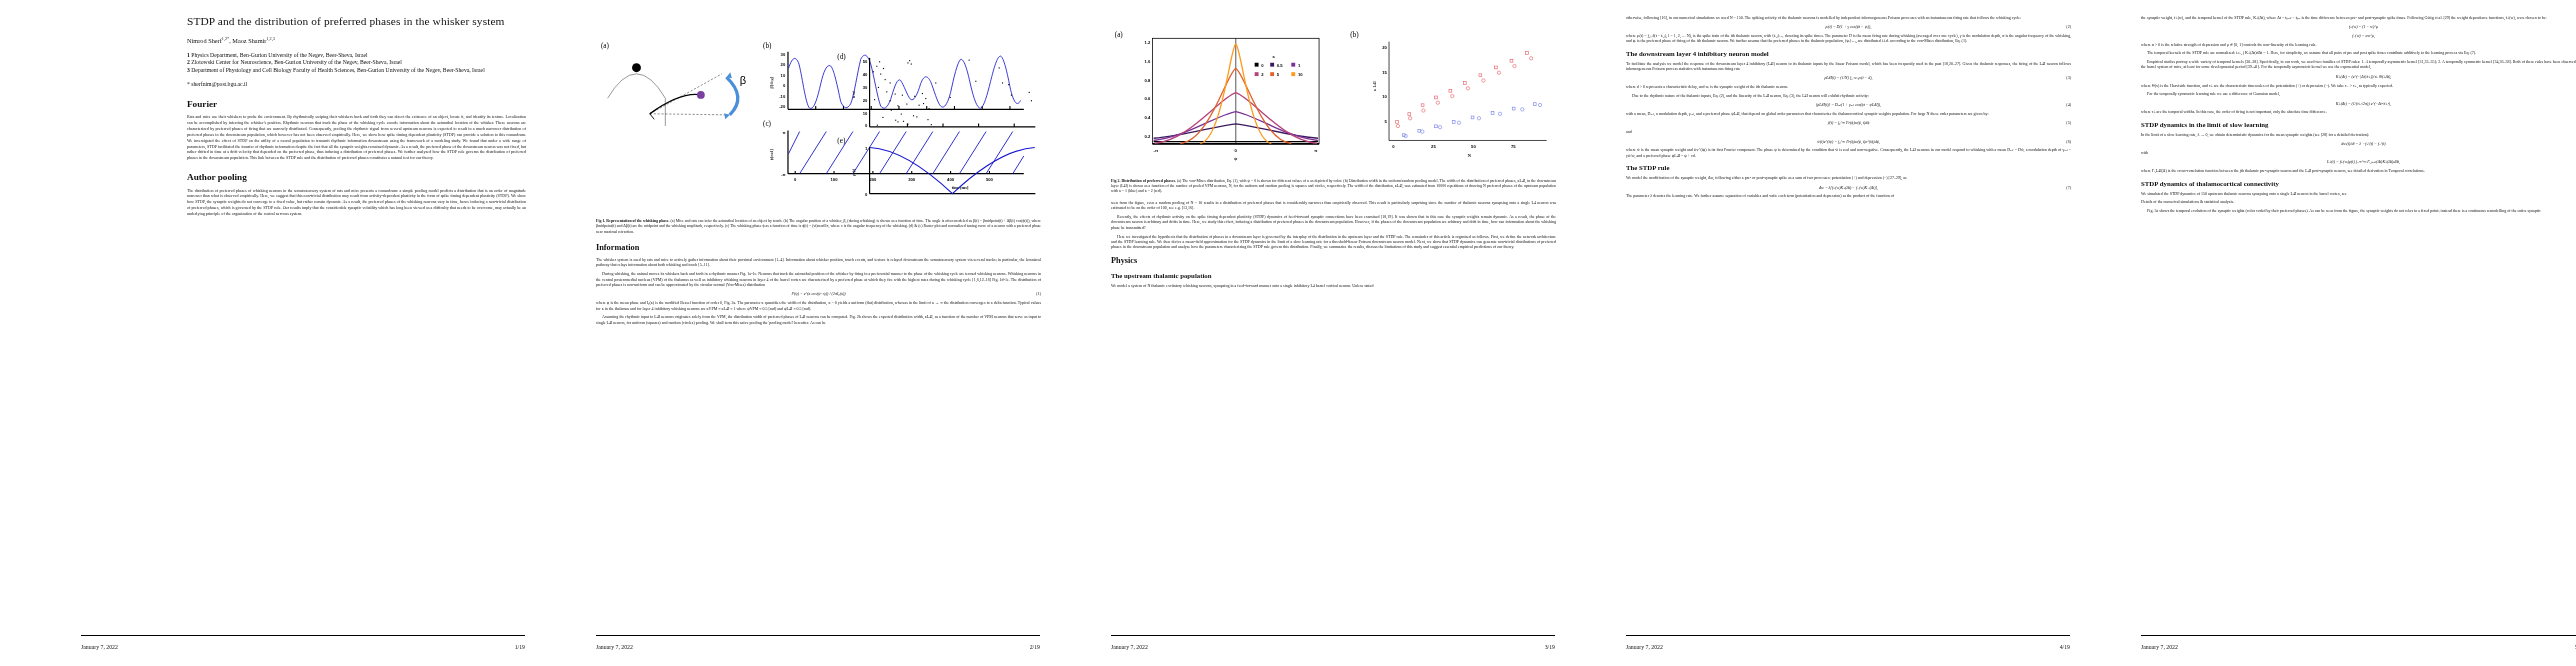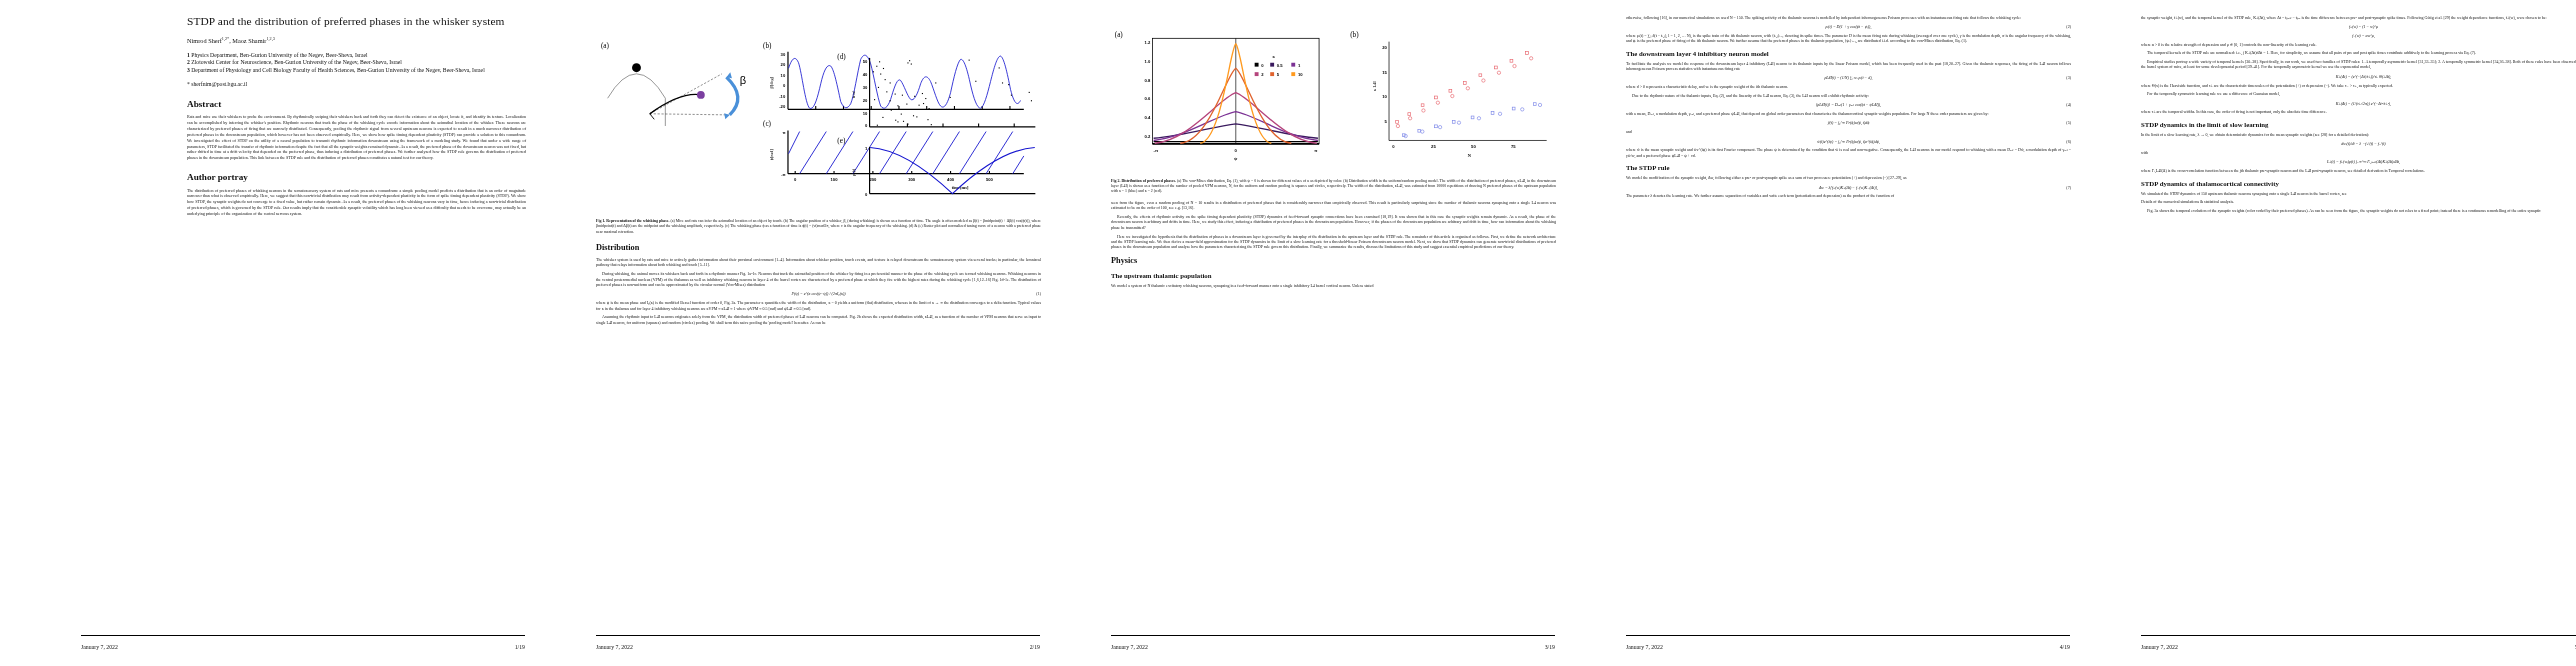--- a/index.html
+++ b/index.html
@@ -139,24 +139,24 @@
         <div class="authors">
           <span>Nimrod Sherf</span><sup>1,2*</sup><span>, Maoz Shamir</span><sup>1,2,3</sup>
         </div>
         <div class="affil">
           <div><b>1</b><span> Physics Department, Ben-Gurion University of the Negev, Beer-Sheva, Israel</span></div>
           <div><b>2</b><span> Zlotowski Center for Neuroscience, Ben-Gurion University of the Negev, Beer-Sheva, Israel</span></div>
           <div><b>3</b><span> Department of Physiology and Cell Biology Faculty of Health Sciences, Ben-Gurion University of the Negev, Beer-Sheva, Israel</span></div>
         </div>
         <div class="email">* sherfnim@post.bgu.ac.il</div>
 
-        <h2 class="sec">Abstract</h2>
+        <h2 class="sec">Fourier</h2>
         <p class="body" style="font-size:4.1px;line-height:1.42;">Rats and mice use their whiskers to probe the environment. By rhythmically swiping their whiskers back and forth they can detect the existence of an object, locate it, and identify its texture. Localization can be accomplished by inferring the whisker's position. Rhythmic neurons that track the phase of the whisking cycle encode information about the azimuthal location of the whisker. These neurons are characterized by preferred phases of firing that are narrowly distributed. Consequently, pooling the rhythmic signal from several upstream neurons is expected to result in a much narrower distribution of preferred phases in the downstream population, which however has not been observed empirically. Here, we show how spike timing dependent plasticity (STDP) can provide a solution to this conundrum. We investigated the effect of STDP on the utility of a neural population to transmit rhythmic information downstream using the framework of a modeling study. We found that under a wide range of parameters, STDP facilitated the transfer of rhythmic information despite the fact that all the synaptic weights remained dynamic. As a result, the preferred phase of the downstream neuron was not fixed, but rather drifted in time at a drift velocity that depended on the preferred phase, thus inducing a distribution of preferred phases. We further analyzed how the STDP rule governs the distribution of preferred phases in the downstream population. This link between the STDP rule and the distribution of preferred phases constitutes a natural test for our theory.</p>
 
-        <h2 class="sec" style="margin-top:11px;">Author portray</h2>
+        <h2 class="sec" style="margin-top:11px;">Author pooling</h2>
         <p class="body" style="font-size:4.1px;line-height:1.42;">The distribution of preferred phases of whisking neurons in the somatosensory system of rats and mice presents a conundrum: a simple pooling model predicts a distribution that is an order of magnitude narrower than what is observed empirically. Here, we suggest that this non-trivial distribution may result from activity-dependent plasticity in the form of spike timing dependent plasticity (STDP). We show how STDP, the synaptic weights do not converge to a fixed value, but rather remain dynamic. As a result, the preferred phases of the whisking neurons vary in time, hence inducing a non-trivial distribution of preferred phases, which is governed by the STDP rule. Our results imply that the considerable synaptic volatility which has long been viewed as a difficulty that needs to be overcome, may actually be an underlying principle of the organization of the central nervous system.</p>
       </div>
     </div>
     <div class="footer-rule"></div>
     <div class="footer">
       <span>January 7, 2022</span>
       <span>1/19</span>
     </div>
   </div>
 
@@ -323,21 +323,21 @@
           <text class="axlabel" x="36" y="258" transform="rotate(-90 36 258)" text-anchor="middle">ρ(ϕ)</text>
           <line x1="62" y1="212" x2="62" y2="296" stroke="#000" stroke-width="2.2"></line>
           <line x1="62" y1="296" x2="360" y2="296" stroke="#000" stroke-width="2.2"></line>
           <path d="M63 213 C110 216 160 248 211 296 C262 248 312 216 359 213" fill="none" stroke="#1515cf" stroke-width="2"></path>
         </g>
       </svg>
 
       <div style="height:4.4px;"></div>
       <p class="caption"><b>Fig 1. Representation of the whisking phase.</b><span> (a) Mice and rats can infer the azimuthal location of an object by touch. (b) The angular position of a whisker, β, (during whisking) is shown as a function of time. The angle is often modeled as β(t) = βmidpoint(t) + Δβ(t) cos(ϕ(t)), where βmidpoint(t) and Δβ(t) are the midpoint and the whisking amplitude, respectively. (c) The whisking phase ϕ as a function of time is ϕ(t) = (νt)mod2π, where ν is the angular frequency of the whisking. (d) &amp; (e) Raster plot and normalized tuning curve of a neuron with a preferred phase near maximal retraction.</span></p>
 
-      <h2 class="sec" style="font-size:8.3px;margin-top:7.8px;">Distribution</h2>
+      <h2 class="sec" style="font-size:8.3px;margin-top:7.8px;">Information</h2>
       <p class="body">The whisker system is used by rats and mice to actively gather information about their proximal environment [1–4]. Information about whisker position, touch events, and texture is relayed downstream the somatosensory system via several tracks; in particular, the lemniscal pathway that relays information about both whisking and touch [5–11].</p>
       <p class="body ind">During whisking, the animal moves its whiskers back and forth in a rhythmic manner Fig. 1a-1c. Neurons that track the azimuthal position of the whisker by firing in a preferential manner to the phase of the whisking cycle are termed whisking neurons. Whisking neurons in the ventral posteromedial nucleus (VPM) of the thalamus as well as inhibitory whisking neurons in layer 4 of the barrel cortex are characterized by a preferred phase at which they fire with the highest rates during the whisking cycle [1,6,12–16] Fig. 1d-1e. The distribution of preferred phases is non-uniform and can be approximated by the circular normal (Von-Mises) distribution</p>
       <div class="eq"><span>P(ψ) = e^(κ cos(ψ−ψ̅)) / (2πI₀(κ))</span><span class="num">(1)</span></div>
       <p class="body">where ψ is the mean phase and I₀(κ) is the modified Bessel function of order 0, Fig. 2a. The parameter κ quantifies the width of the distribution, κ = 0 yields a uniform (flat) distribution, whereas in the limit of κ → ∞ the distribution converges to a delta function. Typical values for κ in the thalamus and for layer 4 inhibitory whisking neurons are κVPM ≈ κL4I ≈ 1 where ψVPM ≈ 0.5 [rad] and ψL4I ≈ 0.5 [rad].</p>
       <p class="body ind">Assuming the rhythmic input to L4I neurons originates solely from the VPM, the distribution width of preferred phases of L4I neurons can be computed. Fig. 2b shows the expected distribution width, κL4I, as a function of the number of VPM neurons that serve as input to single L4I neuron, for uniform (squares) and random (circles) pooling. We shall term this naive pooling the 'pooling model' hereafter. As can be</p>
     </div>
     <div class="footer-rule"></div>
     <div class="footer">
       <span>January 7, 2022</span>
       <span>2/19</span>

